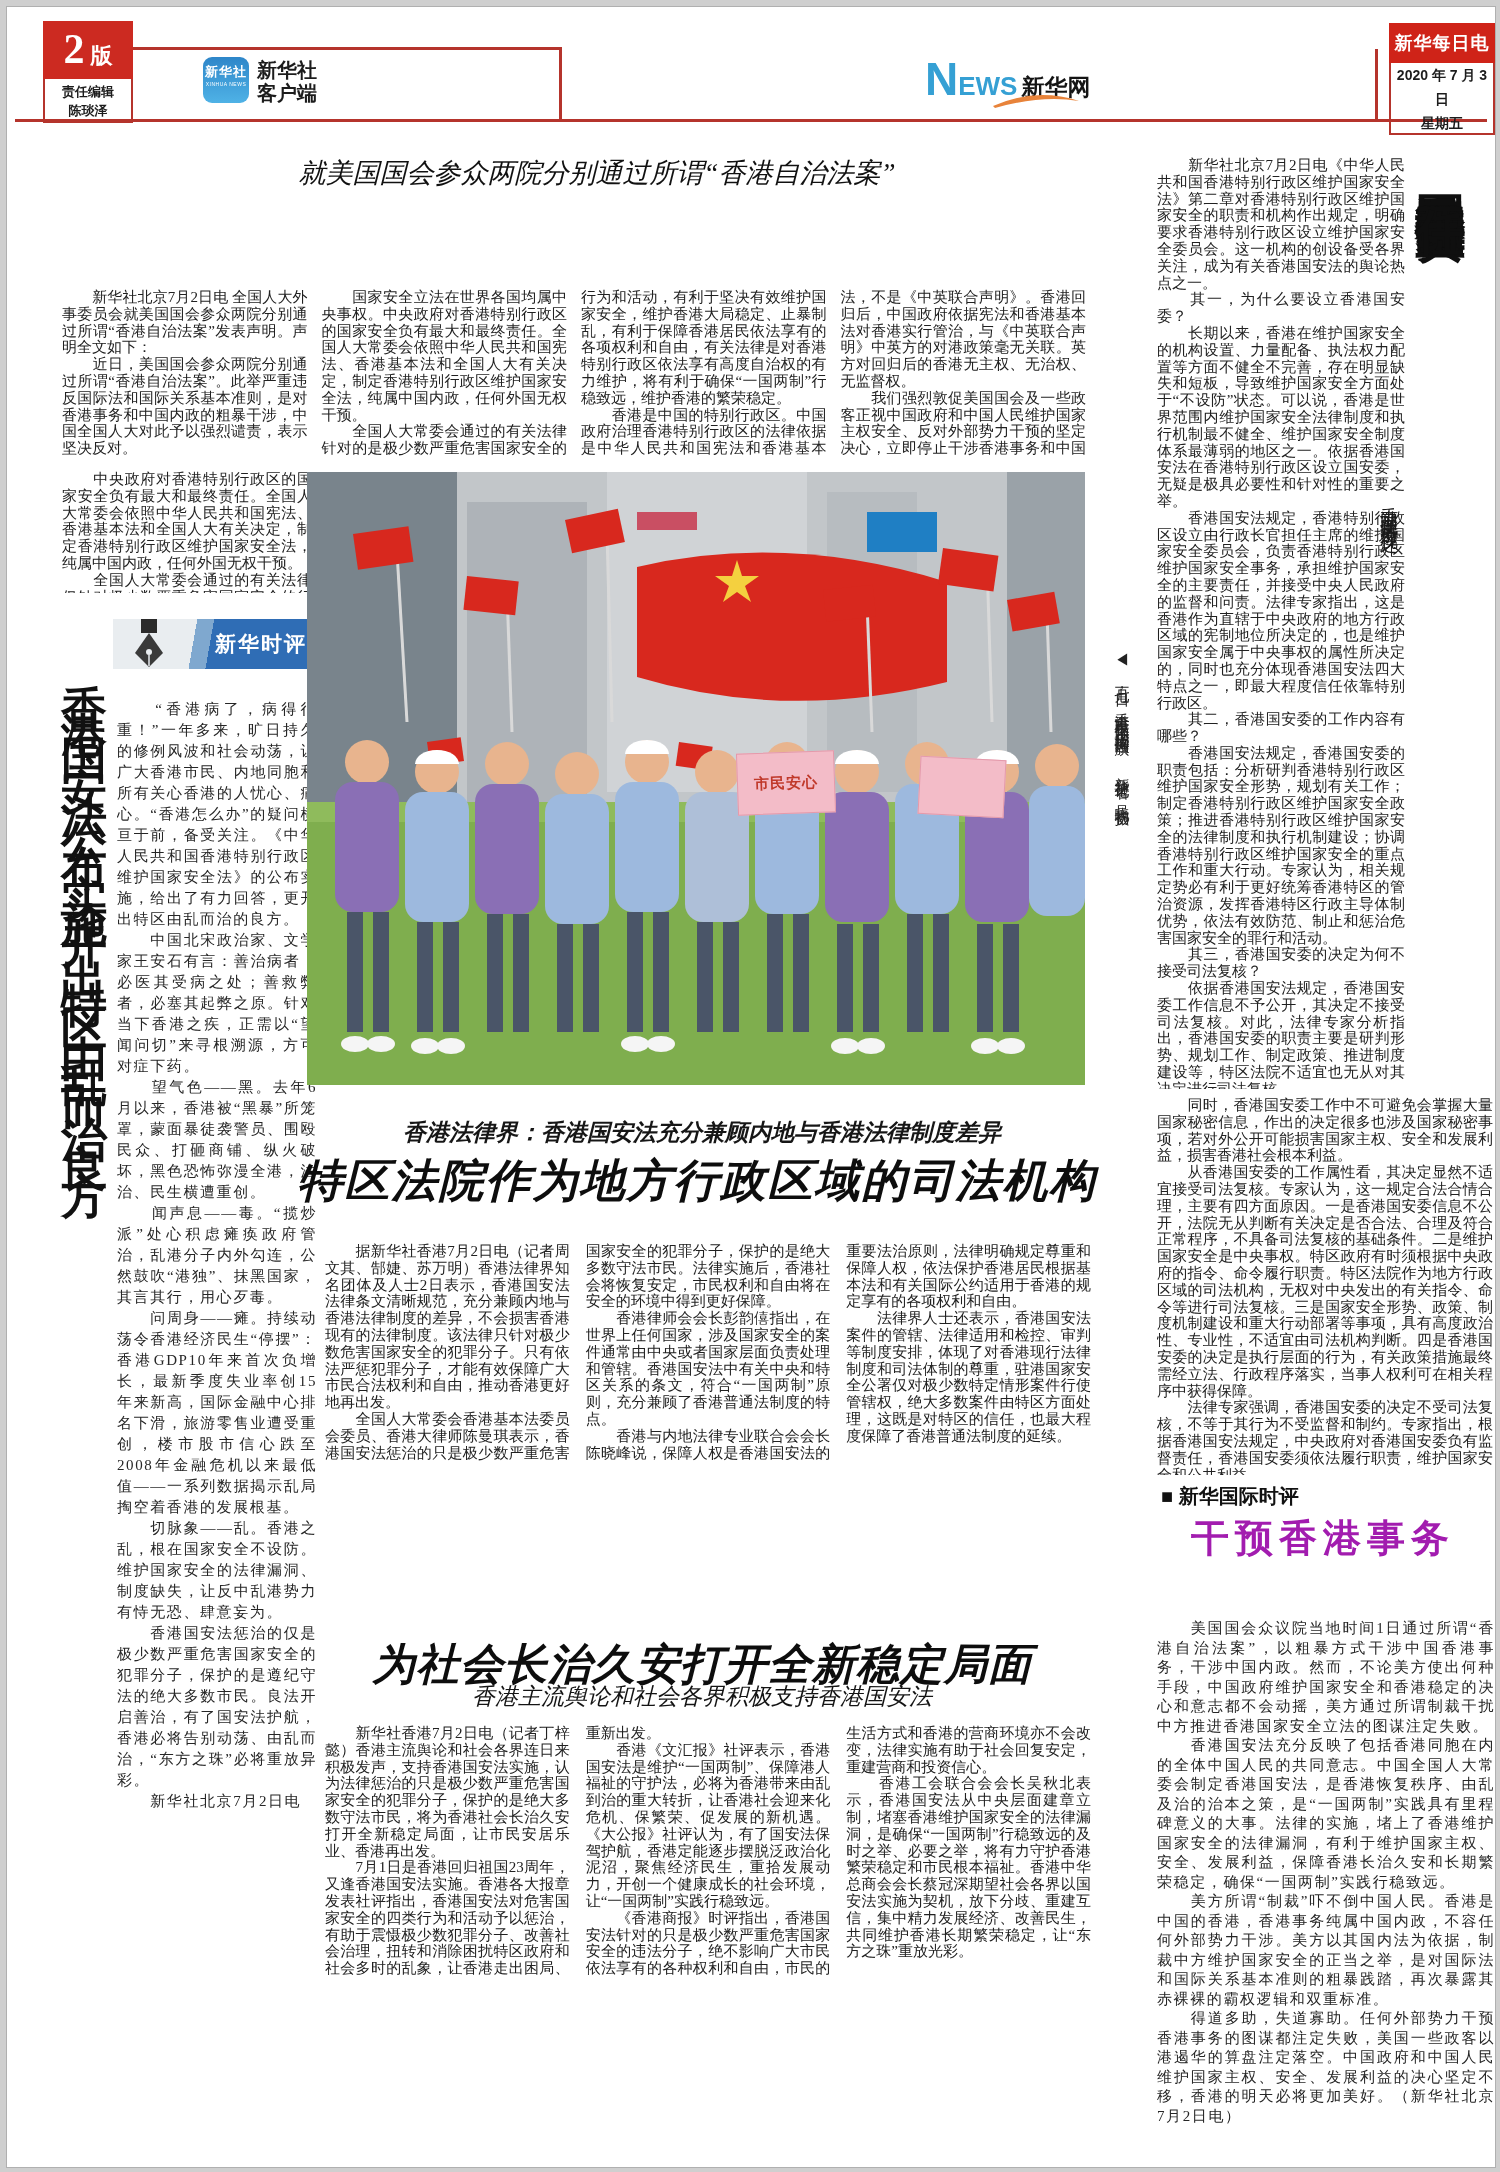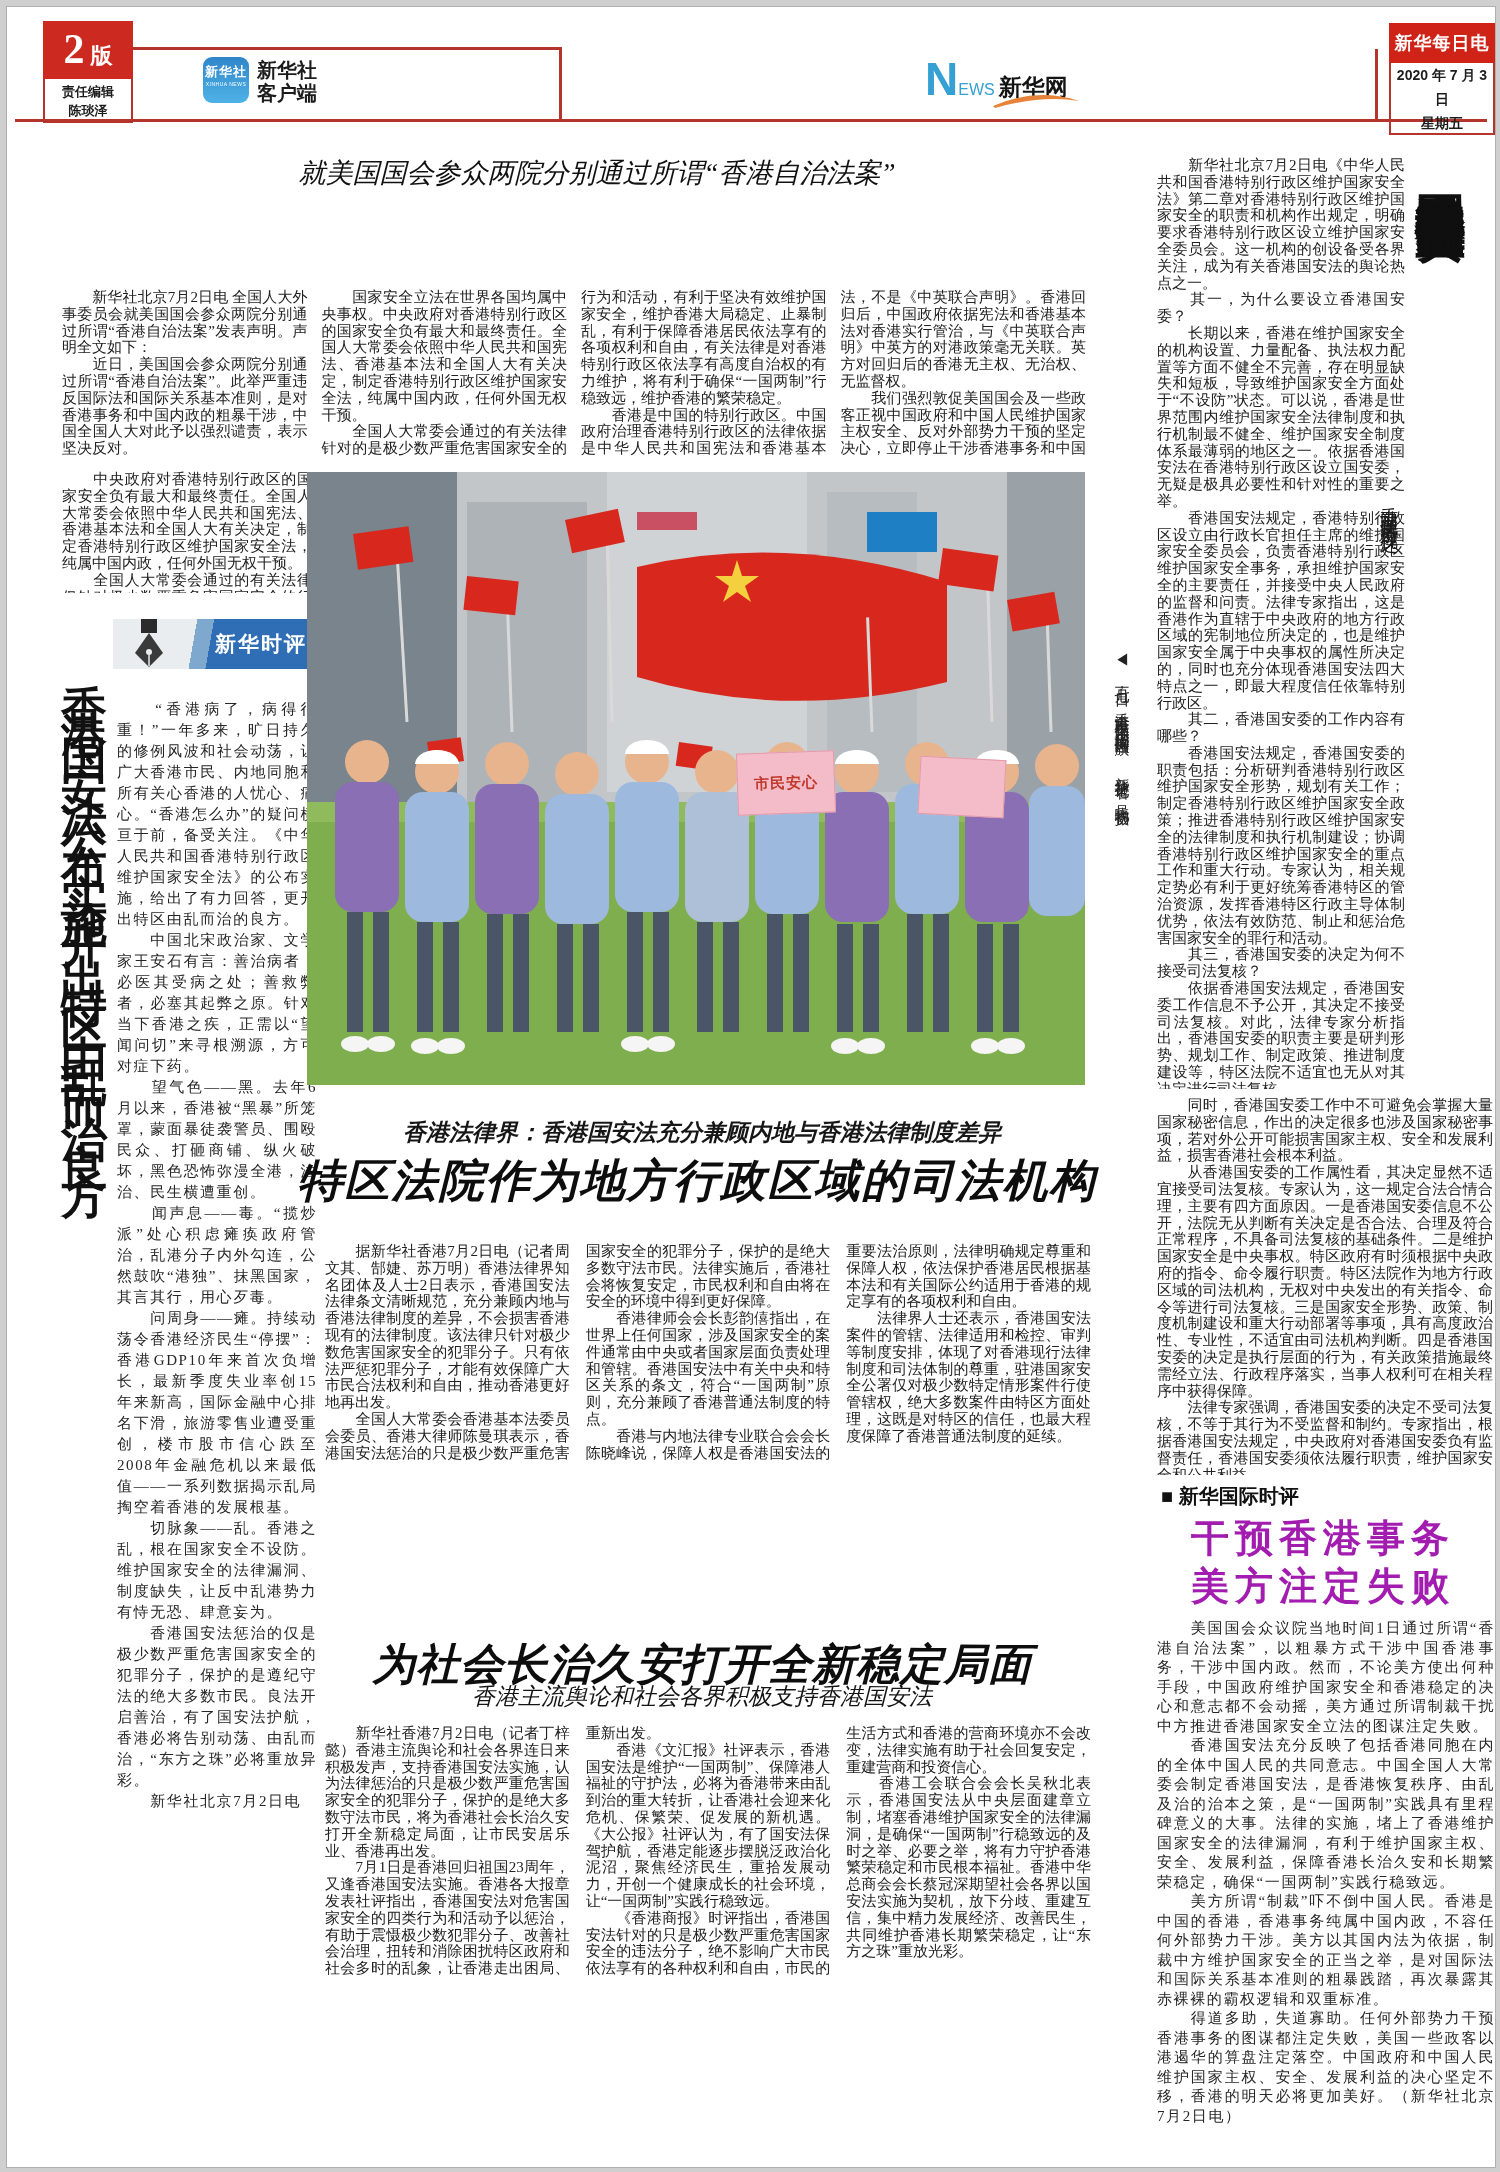--- a/index.html
+++ b/index.html
@@ -23,21 +23,21 @@
   .rule{background:#b5342c;}
   .appicon{left:196px;top:50px;width:46px;height:46px;border-radius:9px;
            background:linear-gradient(180deg,#2e86c9,#4fb2e6);color:#fff;text-align:center;overflow:hidden;}
   .appicon .t1{font-size:13px;font-weight:bold;margin-top:6px;letter-spacing:1px;}
   .appicon .t2{font-size:5px;letter-spacing:.5px;}
   .appname{left:250px;top:52px;font-size:20px;font-weight:bold;line-height:23px;font-family:"Liberation Sans",sans-serif;}
   .sectiontitle{left:560px;top:28px;width:380px;text-align:center;font-size:58px;font-weight:bold;
                 color:#cf1f1f;letter-spacing:80px;text-indent:80px;font-family:"Liberation Serif",serif;}
   .newslogo{left:918px;top:50px;width:190px;height:56px;}
   .newslogo .n{font-family:"Liberation Sans",sans-serif;font-weight:900;font-size:46px;color:#35a0d4;line-height:44px;}
-  .newslogo .ews{font-family:"Liberation Sans",sans-serif;font-weight:400;font-size:16px;color:#35a0d4;}
+  .newslogo .ews{font-family:"Liberation Sans",sans-serif;font-weight:700;font-size:26px;color:#35a0d4;}
   .newslogo .brand{font-family:"Liberation Sans",sans-serif;font-weight:900;font-size:23px;color:#141414;}
   .masthead{left:1382px;top:16px;width:106px;height:40px;background:#cf2318;color:#fff;
             font-size:18px;font-weight:bold;text-align:center;line-height:40px;letter-spacing:1px;}
   .datebox{left:1382px;top:56px;width:106px;height:72px;border:2px solid #b5342c;border-top:none;
            font-size:14px;text-align:center;line-height:24px;padding-top:0;font-weight:bold;}
   
   .kicker-top{left:90px;top:148px;width:1000px;font-size:27px;color:#111;}
   .headline-top{left:30px;top:192px;width:1120px;font-size:48px;font-weight:900;letter-spacing:2px;color:#0d0d0d;}
   .kicker-mid{left:310px;top:1110px;width:770px;font-size:23px;font-weight:bold;color:#161616;}
   .headline-legal{left:290px;top:1144px;width:800px;font-size:45px;font-weight:900;letter-spacing:2px;color:#0d0d0d;}
@@ -267,19 +267,18 @@
 　　其三，香港国安委的决定为何不接受司法复核？
 　　依据香港国安法规定，香港国安委工作信息不予公开，其决定不接受司法复核。对此，法律专家分析指出，香港国安委的职责主要是研判形势、规划工作、制定政策、推进制度建设等，特区法院不适宜也无从对其决定进行司法复核。</div>
   <div class="abs vert vsub-right">香港国安法热点透视之一</div>
   <div class="abs vert vhead-right">香港国安委承担维护国家安全的主要责任</div>
   <div class="abs jbody" style="left:1150px;top:1090px;width:336px;height:378px;">　　同时，香港国安委工作中不可避免会掌握大量国家秘密信息，作出的决定很多也涉及国家秘密事项，若对外公开可能损害国家主权、安全和发展利益，损害香港社会根本利益。
 　　从香港国安委的工作属性看，其决定显然不适宜接受司法复核。专家认为，这一规定合法合情合理，主要有四方面原因。一是香港国安委信息不公开，法院无从判断有关决定是否合法、合理及符合正常程序，不具备司法复核的基础条件。二是维护国家安全是中央事权。特区政府有时须根据中央政府的指令、命令履行职责。特区法院作为地方行政区域的司法机构，无权对中央发出的有关指令、命令等进行司法复核。三是国家安全形势、政策、制度机制建设和重大行动部署等事项，具有高度政治性、专业性，不适宜由司法机构判断。四是香港国安委的决定是执行层面的行为，有关政策措施最终需经立法、行政程序落实，当事人权利可在相关程序中获得保障。
 　　法律专家强调，香港国安委的决定不受司法复核，不等于其行为不受监督和制约。专家指出，根据香港国安法规定，中央政府对香港国安委负有监督责任，香港国安委须依法履行职责，维护国家安全和公共利益。</div>
 
   <div class="abs intl-label">■ 新华国际时评</div>
   <div class="abs intl-h" style="top:1506px;">干预香港事务</div>
-  <div class="abs intl-h" style="top:1554px;">美方注定失败</div>
   <div class="abs jbody kai" style="left:1150px;top:1612px;width:338px;height:512px;line-height:19.5px;">　　美国国会众议院当地时间1日通过所谓“香港自治法案”，以粗暴方式干涉中国香港事务，干涉中国内政。然而，不论美方使出何种手段，中国政府维护国家安全和香港稳定的决心和意志都不会动摇，美方通过所谓制裁干扰中方推进香港国家安全立法的图谋注定失败。
 　　香港国安法充分反映了包括香港同胞在内的全体中国人民的共同意志。中国全国人大常委会制定香港国安法，是香港恢复秩序、由乱及治的治本之策，是“一国两制”实践具有里程碑意义的大事。法律的实施，堵上了香港维护国家安全的法律漏洞，有利于维护国家主权、安全、发展利益，保障香港长治久安和长期繁荣稳定，确保“一国两制”实践行稳致远。
 　　美方所谓“制裁”吓不倒中国人民。香港是中国的香港，香港事务纯属中国内政，不容任何外部势力干涉。美方以其国内法为依据，制裁中方维护国家安全的正当之举，是对国际法和国际关系基本准则的粗暴践踏，再次暴露其赤裸裸的霸权逻辑和双重标准。
 　　得道多助，失道寡助。任何外部势力干预香港事务的图谋都注定失败，美国一些政客以港遏华的算盘注定落空。中国政府和中国人民维护国家主权、安全、发展利益的决心坚定不移，香港的明天必将更加美好。（新华社北京7月2日电）</div>
 
 </div>
 
 </body></html>

